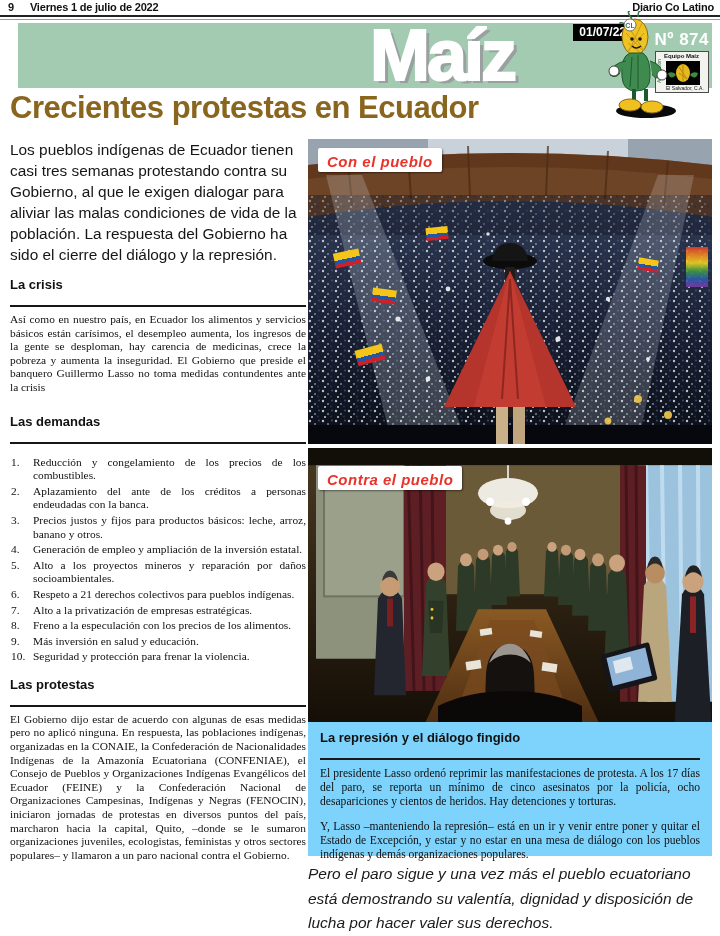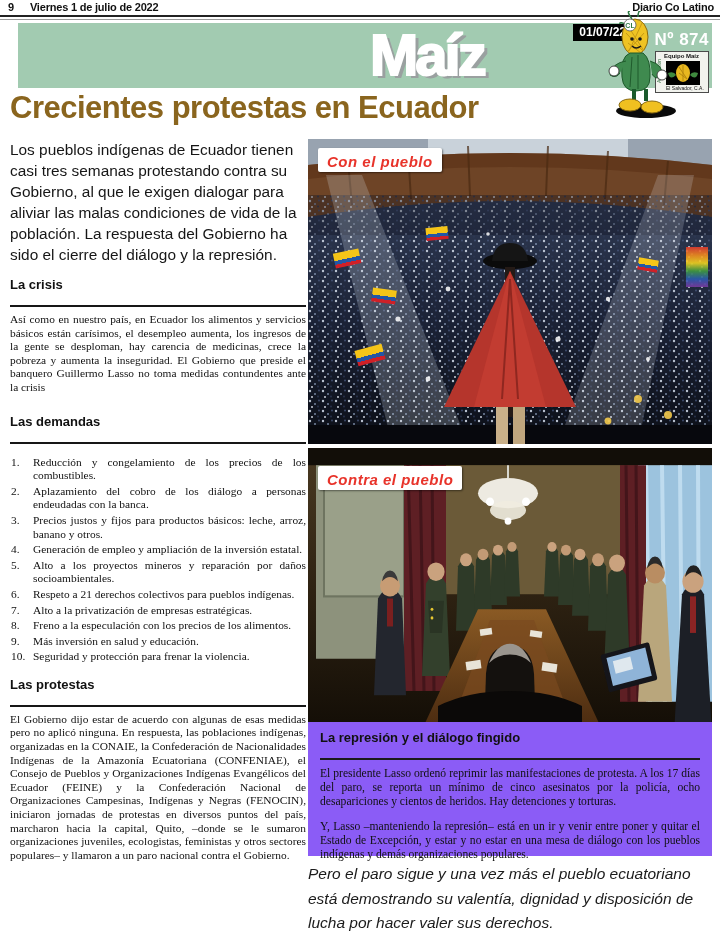--- a/index.html
+++ b/index.html
@@ -14,21 +14,21 @@
   .toprule  { position:absolute; left:0; right:0; top:15px; border-top:2.5px solid #222; }
   .toprule2 { position:absolute; left:0; right:0; top:19px; border-top:1px solid #9a9a9a; }
 
   
   .masthead { position:absolute; left:18px; top:23px; width:694px; height:65px;
               background:#a2cbb1; }
   .script-title { position:absolute; left:14px; top:-4px;
               font-family:"Liberation Serif", serif; font-size:56px; line-height:66px;
               color:#fff; letter-spacing:3px;
               text-shadow:2px 2px 1px #7fa18c; white-space:nowrap; }
-  .maiz { position:absolute; left:352px; top:-14px; font-size:58px; line-height:92px;
+  .maiz { position:absolute; left:352px; top:-14px; font-size:72px; line-height:92px;
               font-weight:bold; letter-spacing:-3px; color:#fff;
               -webkit-text-stroke:2px #fff;
               text-shadow:4px 3px 0 #9aa0a0; white-space:nowrap; }
   .datebox { position:absolute; right:80px; top:1px; background:#000; color:#fff;
               font-weight:bold; font-size:12px; padding:1px 6px 2px; }
   .issueno { position:absolute; right:3px; top:7px; color:#fff; font-weight:bold;
               font-size:17px; letter-spacing:0.5px; }
   .logobox { position:absolute; right:3px; top:28px; width:54px; height:42px;
               background:#f2f3ee; border:1px solid #4b4b4b; overflow:hidden; }
   .logobox .org { position:absolute; left:8px; top:1px; font-size:6px; font-weight:bold; color:#111; }
@@ -61,21 +61,21 @@
   .photo1 { top:139px; height:305px; }
   .photo2 { top:448px; height:286px; }
   .photo svg { display:block; width:100%; height:100%; }
   .photo-label { position:absolute; background:#fff; color:#e8332a; font-weight:bold;
            font-style:italic; font-size:15px; padding:5px 9px 2px; border-radius:2px;
            letter-spacing:0.5px; box-shadow:1px 1px 2px rgba(0,0,0,.45); }
   .photo1 .photo-label { left:10px; top:9px; }
   .photo2 .photo-label { left:10px; top:18px; }
 
   .repbox { position:absolute; left:308px; top:722px; width:404px; height:134px;
-           background:#8b5cf6; padding:8px 12px 6px; }
+           background:#7dd3fc; padding:8px 12px 6px; }
   .repbox .sechead { border-bottom-color:#1a1a1a; margin-bottom:7px; }
   .repbox .serif { font-size:11.6px; line-height:14px; }
   .repbox .serif + .serif { margin-top:11px; }
 
   .closing { position:absolute; left:308px; top:862px; width:404px;
            font-style:italic; font-size:15.5px; line-height:24.5px; color:#1b1b1b; }
 </style>
 </head>
 <body>
 
@@ -135,21 +135,21 @@
 
 <div class="leftcol">
   <p class="intro">Los pueblos indígenas de Ecuador tienen casi tres semanas protestando contra su Gobierno, al que le exigen dialogar para aliviar las malas condiciones de vida de la población. La respuesta del Gobierno ha sido el cierre del diálogo y la represión.</p>
 
   <div class="sechead">La crisis</div>
   <p class="serif">Así como en nuestro país, en Ecuador los alimentos y servicios básicos están carísimos, el desempleo aumenta, los ingresos de la gente se desploman, hay carencia de medicinas, crece la pobreza y aumenta la inseguridad. El Gobierno que preside el banquero Guillermo Lasso no toma medidas contundentes ante la crisis</p>
 
   <div class="sechead mt20">Las demandas</div>
   <ol class="demands-list serif">
     <li>Reducción y congelamiento de los precios de los combustibles.</li>
-    <li>Aplazamiento del cobro de los diálogo a personas endeudadas con la banca.</li>
+    <li>Aplazamiento del ante de los créditos a personas endeudadas con la banca.</li>
     <li>Precios justos y fijos para productos básicos: leche, arroz, banano y otros.</li>
     <li>Generación de empleo y ampliación de la inversión estatal.</li>
     <li>Alto a los proyectos mineros y reparación por daños socioambientales.</li>
     <li>Respeto a 21 derechos colectivos para pueblos indígenas.</li>
     <li>Alto a la privatización de empresas estratégicas.</li>
     <li>Freno a la especulación con los precios de los alimentos.</li>
     <li>Más inversión en salud y educación.</li>
     <li>Seguridad y protección para frenar la violencia.</li>
   </ol>
 

